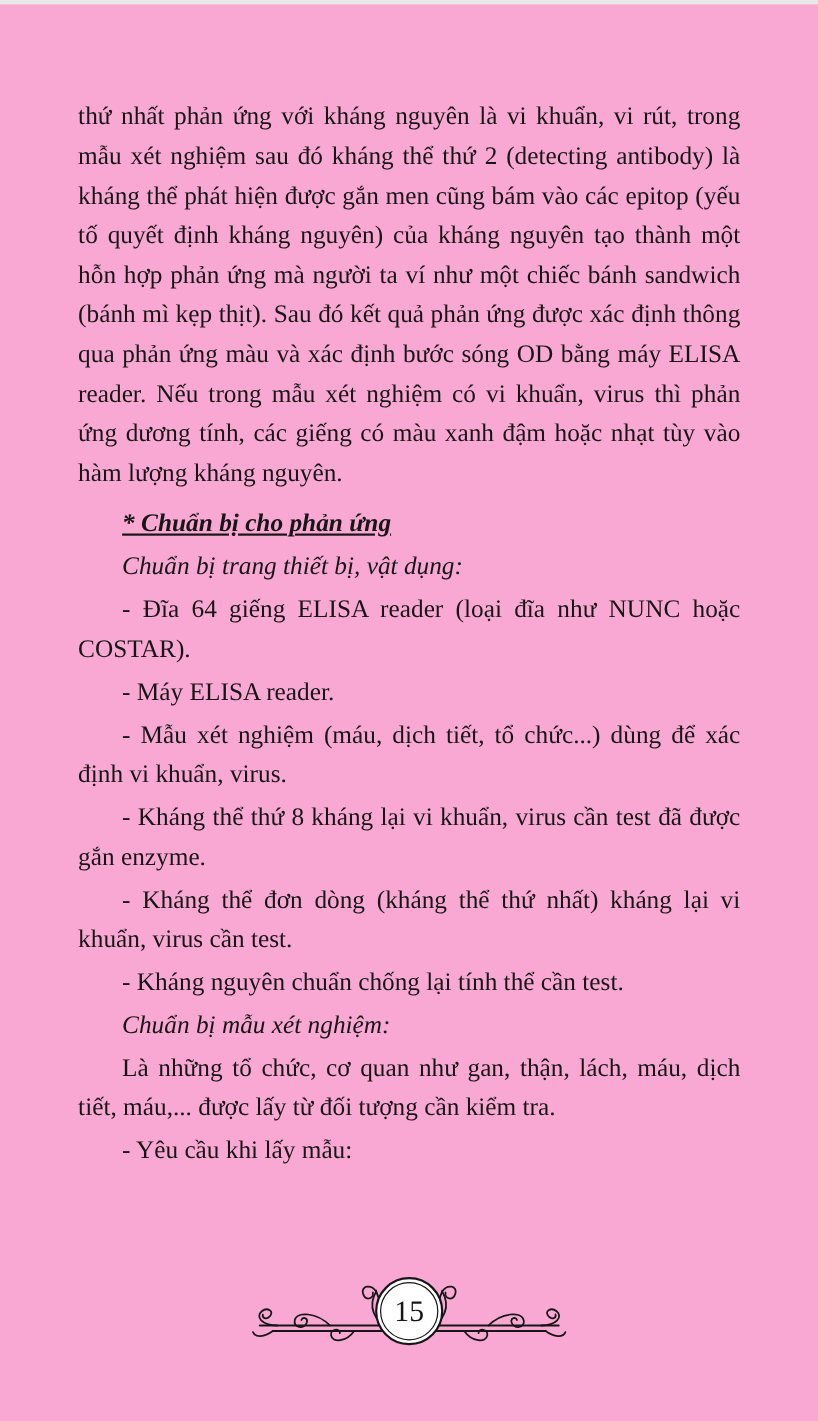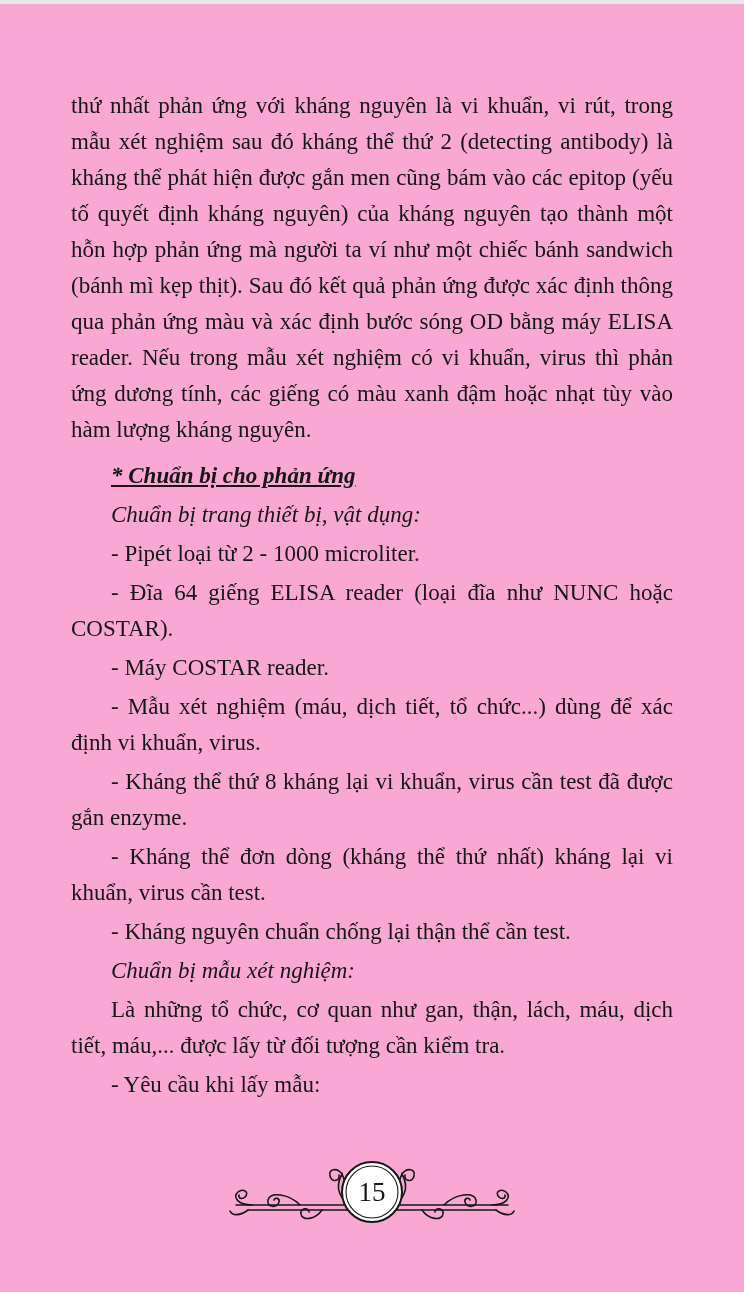--- a/index.html
+++ b/index.html
@@ -62,27 +62,26 @@
 </style>
 </head>
 <body>
 
 <div class="page">
 
   <div class="content">
     <p class="para">thứ nhất phản ứng với kháng nguyên là vi khuẩn, vi rút, trong mẫu xét nghiệm sau đó kháng thể thứ 2 (detecting antibody) là kháng thể phát hiện được gắn men cũng bám vào các epitop (yếu tố quyết định kháng nguyên) của kháng nguyên tạo thành một hỗn hợp phản ứng mà người ta ví như một chiếc bánh sandwich (bánh mì kẹp thịt). Sau đó kết quả phản ứng được xác định thông qua phản ứng màu và xác định bước sóng OD bằng máy ELISA reader. Nếu trong mẫu xét nghiệm có vi khuẩn, virus thì phản ứng dương tính, các giếng có màu xanh đậm hoặc nhạt tùy vào hàm lượng kháng nguyên.</p>
     <p class="head">* Chuẩn bị cho phản ứng</p>
     <p class="ital">Chuẩn bị trang thiết bị, vật dụng:</p>
-    <p class="item">- Pipét loại từ 2 - 1000 microliter.</p>
     <p class="item">- Đĩa 64 giếng ELISA reader (loại đĩa như NUNC hoặc COSTAR).</p>
-    <p class="item">- Máy COSTAR reader.</p>
+    <p class="item">- Máy ELISA reader.</p>
     <p class="item">- Mẫu xét nghiệm (máu, dịch tiết, tổ chức...) dùng để xác định vi khuẩn, virus.</p>
     <p class="item">- Kháng thể thứ 8 kháng lại vi khuẩn, virus cần test đã được gắn enzyme.</p>
     <p class="item">- Kháng thể đơn dòng (kháng thể thứ nhất) kháng lại vi khuẩn, virus cần test.</p>
-    <p class="item">- Kháng nguyên chuẩn chống lại thận thể cần test.</p>
+    <p class="item">- Kháng nguyên chuẩn chống lại tính thể cần test.</p>
     <p class="ital">Chuẩn bị mẫu xét nghiệm:</p>
     <p class="para-indent">Là những tổ chức, cơ quan như gan, thận, lách, máu, dịch tiết, máu,... được lấy từ đối tượng cần kiểm tra.</p>
     <p class="item">- Yêu cầu khi lấy mẫu:</p>
   </div>
 
   <div class="ornament">
     <svg width="300" height="80" viewBox="0 0 300 80" xmlns="http://www.w3.org/2000/svg">
       <g stroke="#161616" fill="none" stroke-width="1.6" stroke-linecap="round">
 
         <g>

